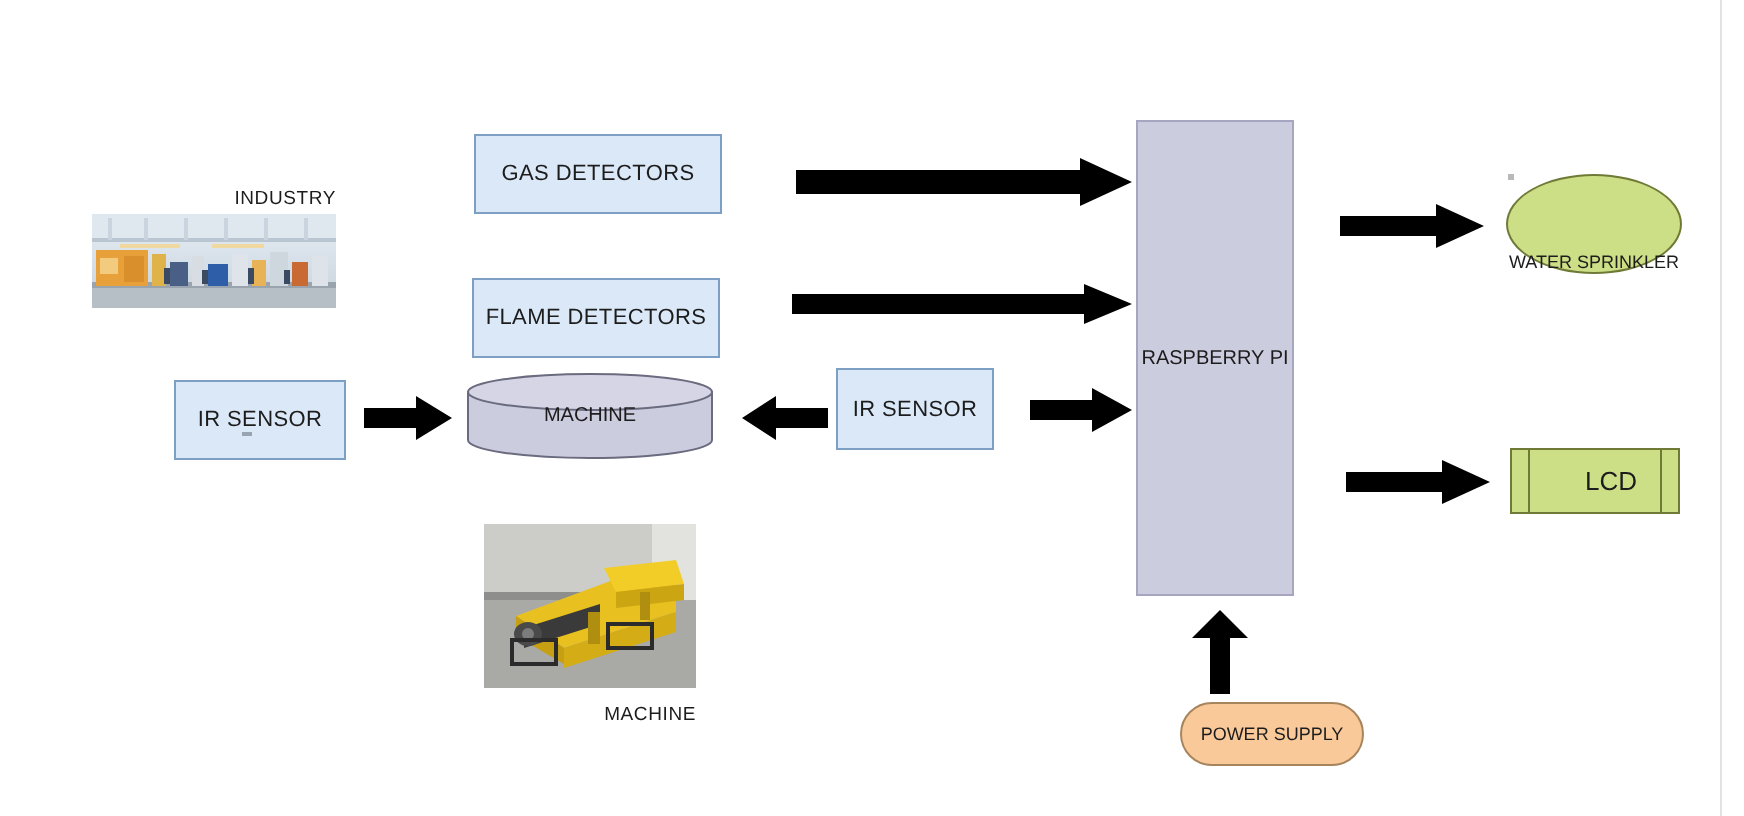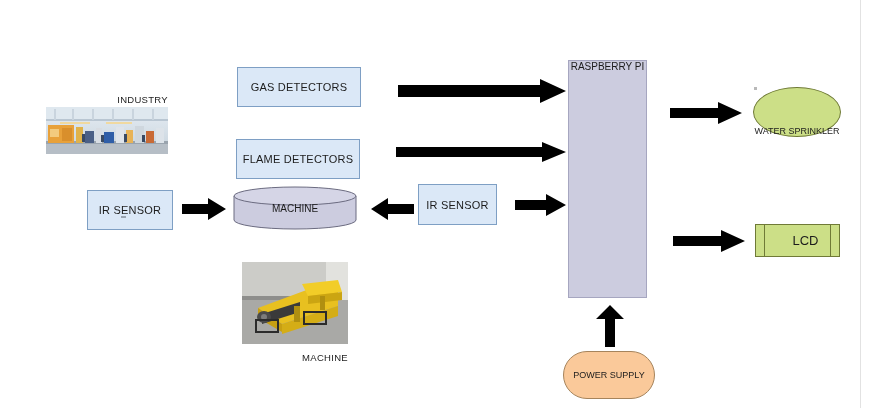--- a/index.html
+++ b/index.html
@@ -41,21 +41,21 @@
     white-space: nowrap;
   }
 
   
   .node-pi {
     position: absolute;
     box-sizing: border-box;
     border: 1px solid #a6a6c0;
     background: #ccccdf;
     display: flex;
-    align-items: flex-start;
+    align-items: center;
     justify-content: center;
     font-size: 10px;
     color: #1c1c1c;
     white-space: nowrap;
   }
 
   
   .node-cyl {
     position: absolute;
   }
@@ -274,21 +274,21 @@
     <span>WATER SPRINKLER</span>
   </div>
   <div class="speck" style="left:754px; top:87px;"></div>
 
   <div class="node-process" style="left:755px; top:224px; width:85px; height:33px;">
     <span class="bar left"></span>
     <span class="bar right"></span>
     <span>LCD</span>
   </div>
 
-  <div class="node-pill" style="left:563px; top:351px; width:92px; height:48px;">
+  <div class="node-pill" style="left:590px; top:351px; width:92px; height:32px;">
     <span>POWER SUPPLY</span>
   </div>
 
   <div class="arrow" style="left:398px; top:79px; width:168px; height:24px;">
     <svg width="168" height="24" viewBox="0 0 168 24">
       <polygon points="0,6 142,6 142,0 168,12 142,24 142,18 0,18" fill="#000000"></polygon>
     </svg>
   </div>
 
   <div class="arrow" style="left:396px; top:142px; width:170px; height:20px;">

